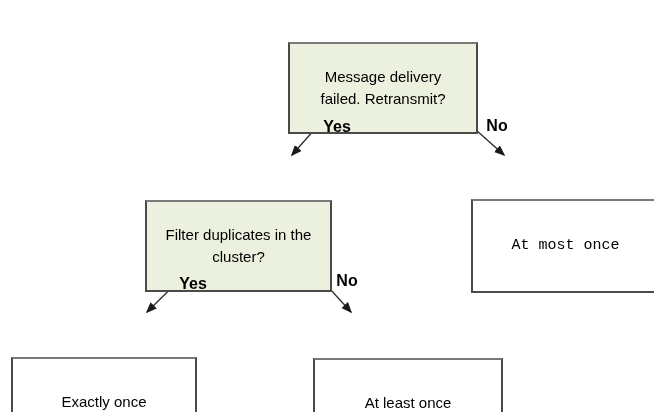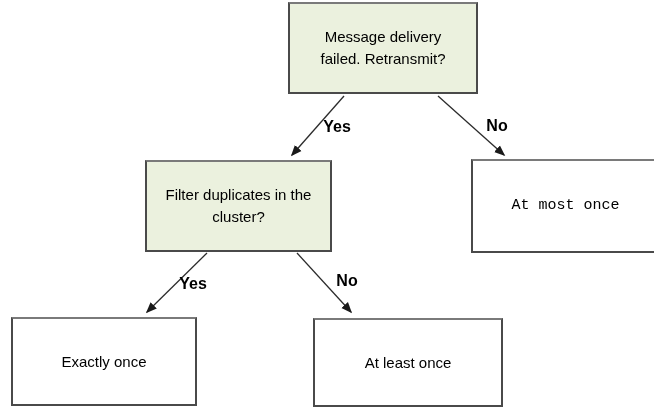--- a/index.html
+++ b/index.html
@@ -28,20 +28,21 @@
     border: 2px solid #4a4a4a;
     border-top-color: #7a7a7a;
     display: flex;
     align-items: center;
     justify-content: center;
     text-align: center;
     font-size: 15px;
     line-height: 1.45;
     color: #000000;
     padding: 4px 14px;
+    margin-top: 40px;
   }
   .node.decision { background: #ebf1de; }
   .node.outcome  { background: #ffffff; }
 
   .node-root        { left: 288px; top: 2px;   width: 190px; height: 92px; }
   .node-filter      { left: 145px; top: 160px; width: 187px; height: 92px; }
   .node-atmost      { left: 471px; top: 159px; width: 189px; height: 94px; font-family: Liberation Mono, monospace; }
   .node-exactly     { left: 11px;   top: 317px; width: 186px; height: 89px; }
   .node-atleast     { left: 313px; top: 318px; width: 190px; height: 89px; }
 

